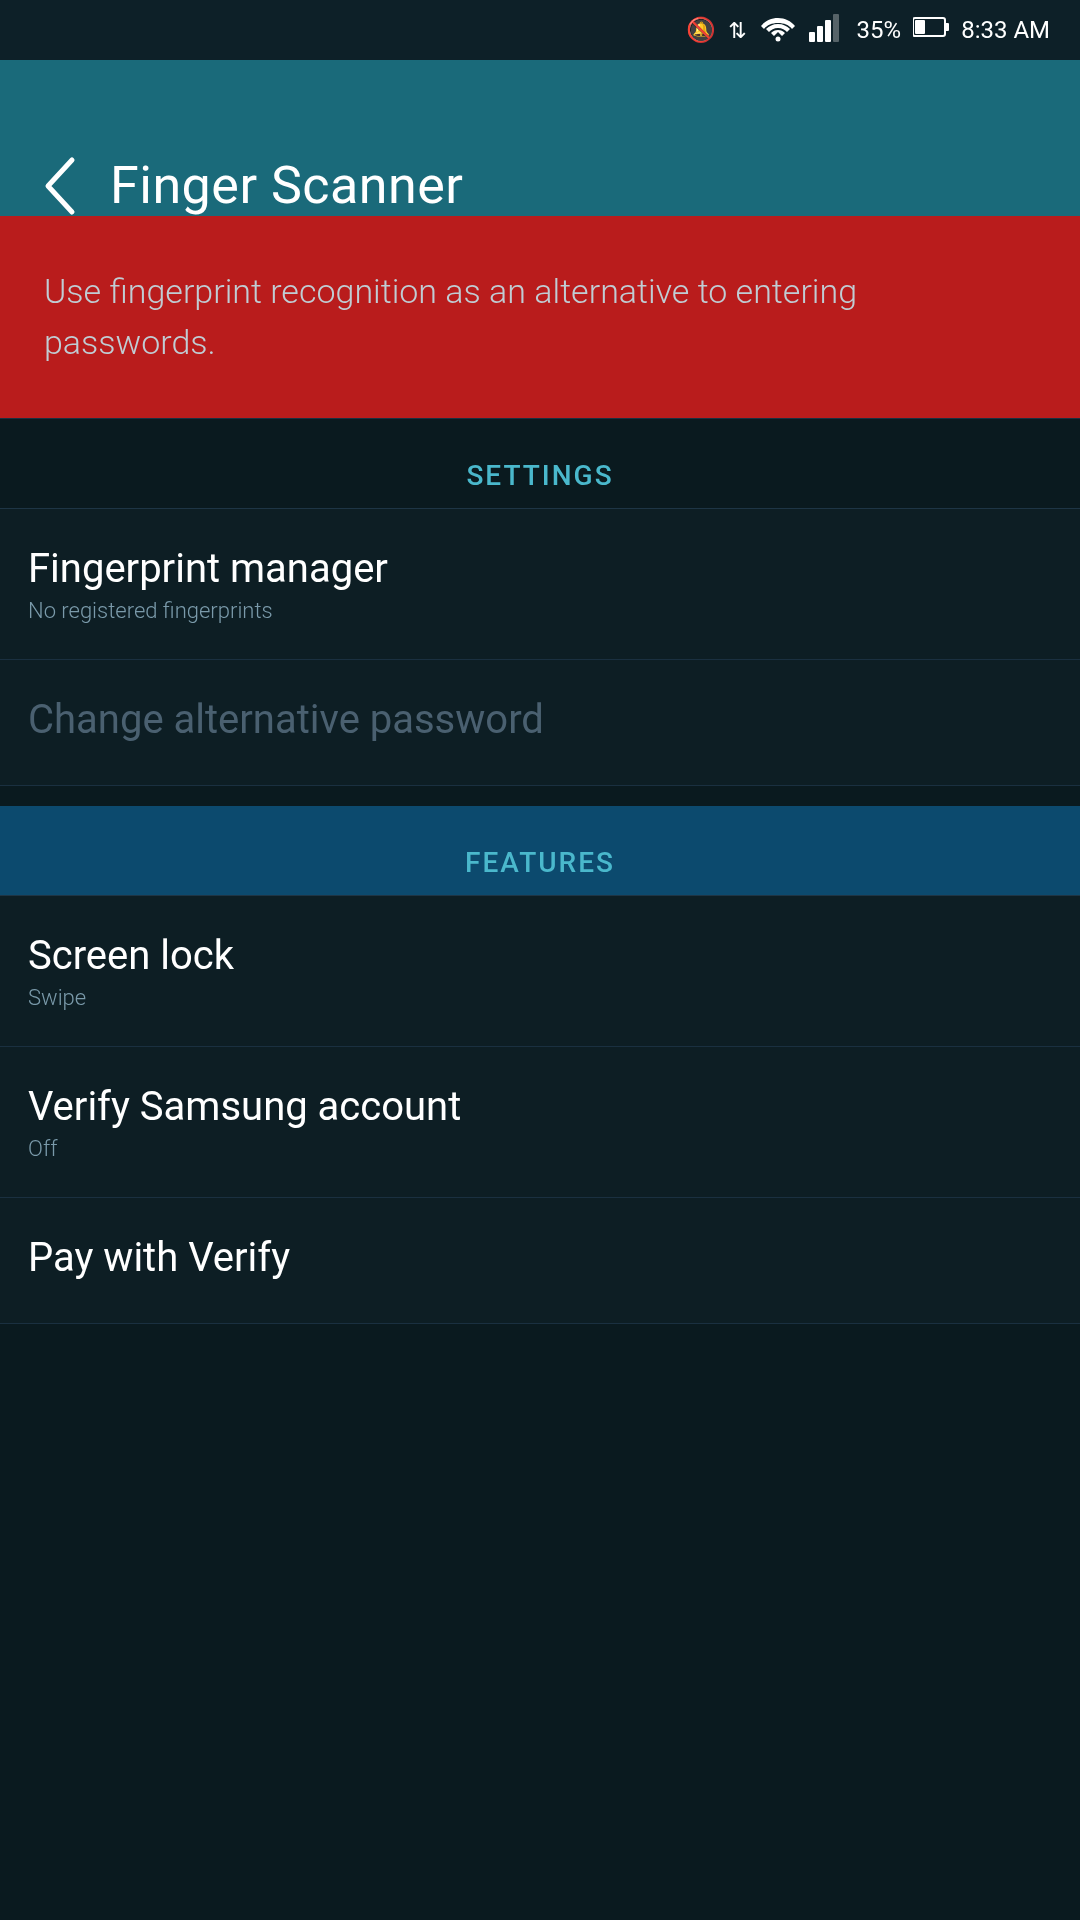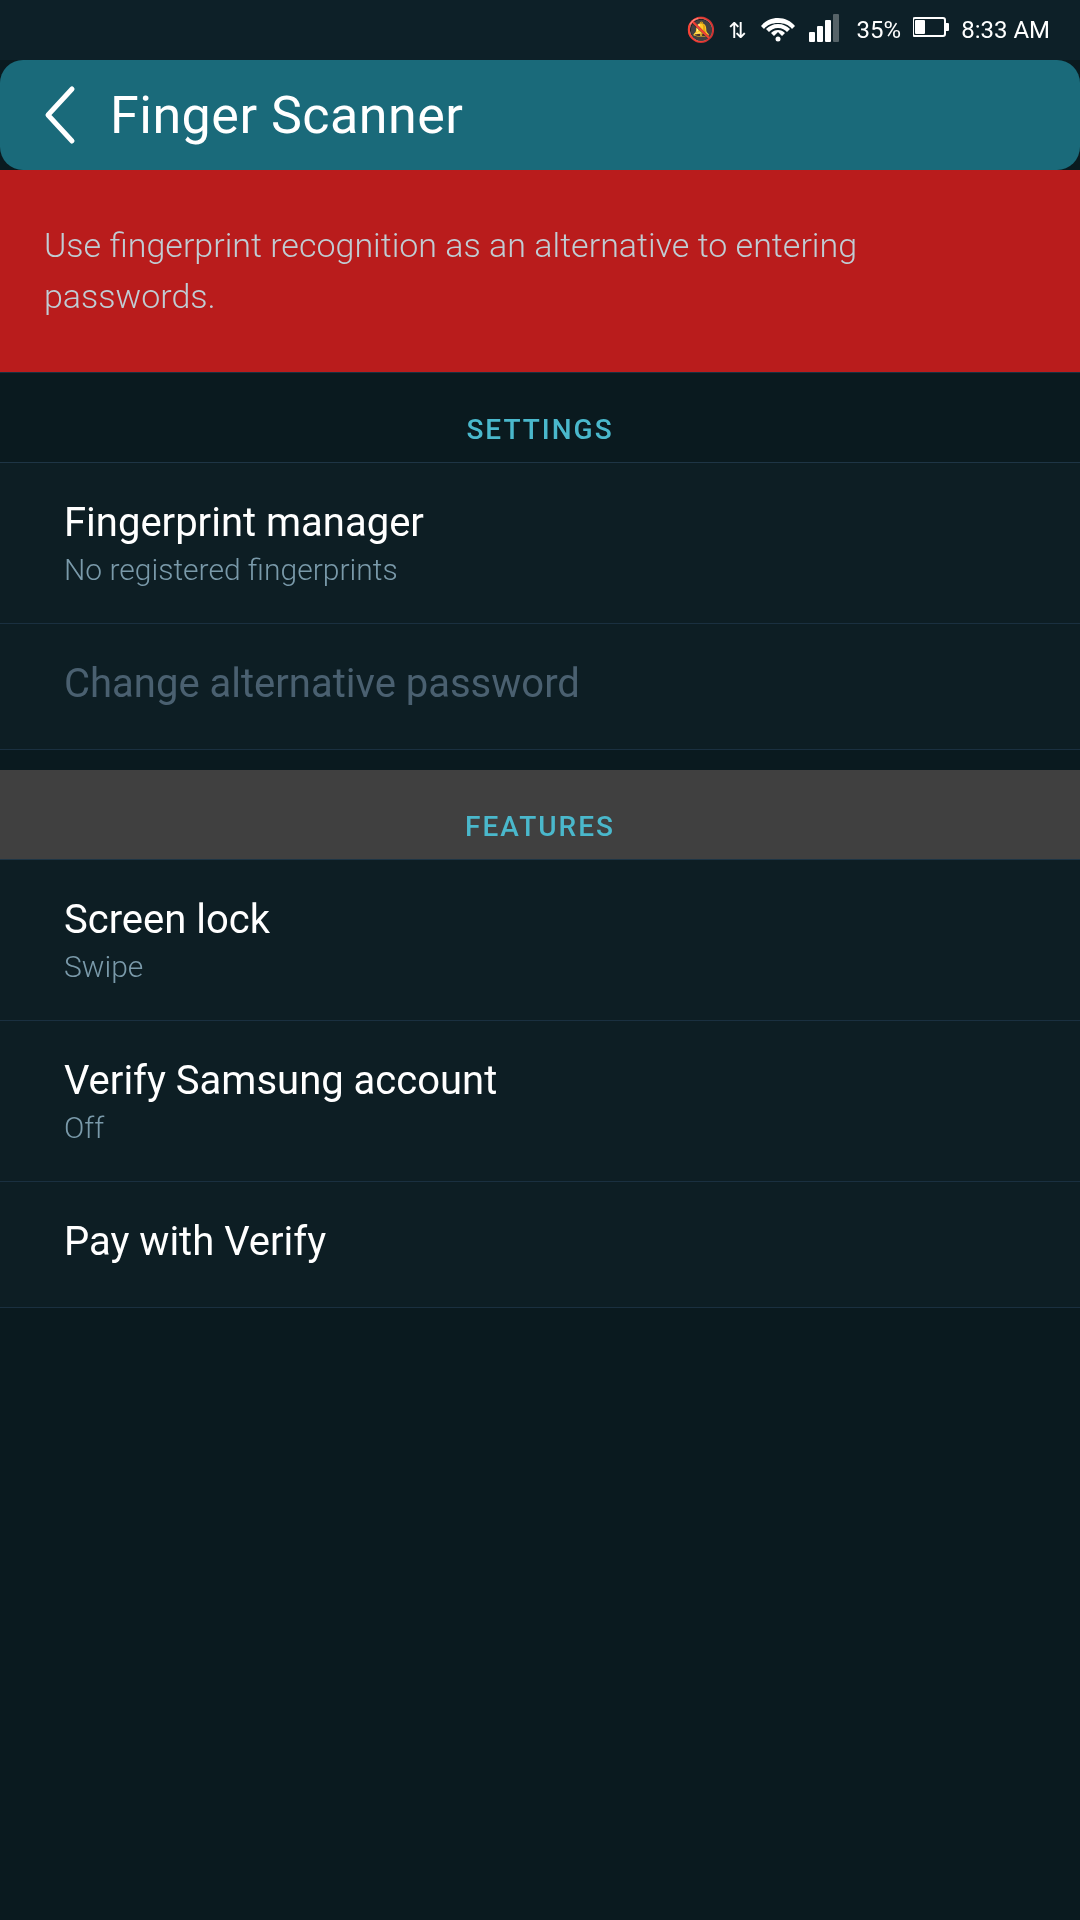--- a/index.html
+++ b/index.html
@@ -43,27 +43,26 @@
     }
 
     .status-icon {
       color: #ffffff;
       font-size: 24px;
     }
 
     
     .toolbar {
       width: 100%;
-      height: 110px;
+      height: 156px;
       background-color: #1a6a7a;
       display: flex;
-      align-items: center;
+      align-items: flex-end;
       padding: 0 30px;
       gap: 20px;
-      border-radius: 23px;
     }
 
     .back-button {
       color: #ffffff;
       font-size: 52px;
       cursor: pointer;
       display: flex;
       align-items: center;
       justify-content: center;
       width: 60px;
@@ -107,45 +106,45 @@
     }
 
     .section-divider {
       height: 1px;
       background-color: #1e3545;
       margin: 0 0 0 0;
     }
 
     
     .list-item {
-      padding: 36px 64px;
+      padding: 36px 28px;
       background-color: #0d1e24;
       border-bottom: 1px solid #1a3040;
       cursor: pointer;
     }
 
     .list-item-title {
       color: #ffffff;
       font-size: 40px;
       font-weight: 400;
       margin-bottom: 6px;
     }
 
     .list-item-title.disabled {
       color: #4a6070;
     }
 
     .list-item-subtitle {
       color: #7a9aaa;
-      font-size: 30px;
+      font-size: 22px;
       font-weight: 300;
     }
 
     .features-section-start {
-      background-color: #404040;
+      background-color: #0c4a6e;
     }
 
     
     .remaining-space {
       flex: 1;
       background-color: #0a1a1f;
       min-height: 600px;
     }
   </style>
 </head>

